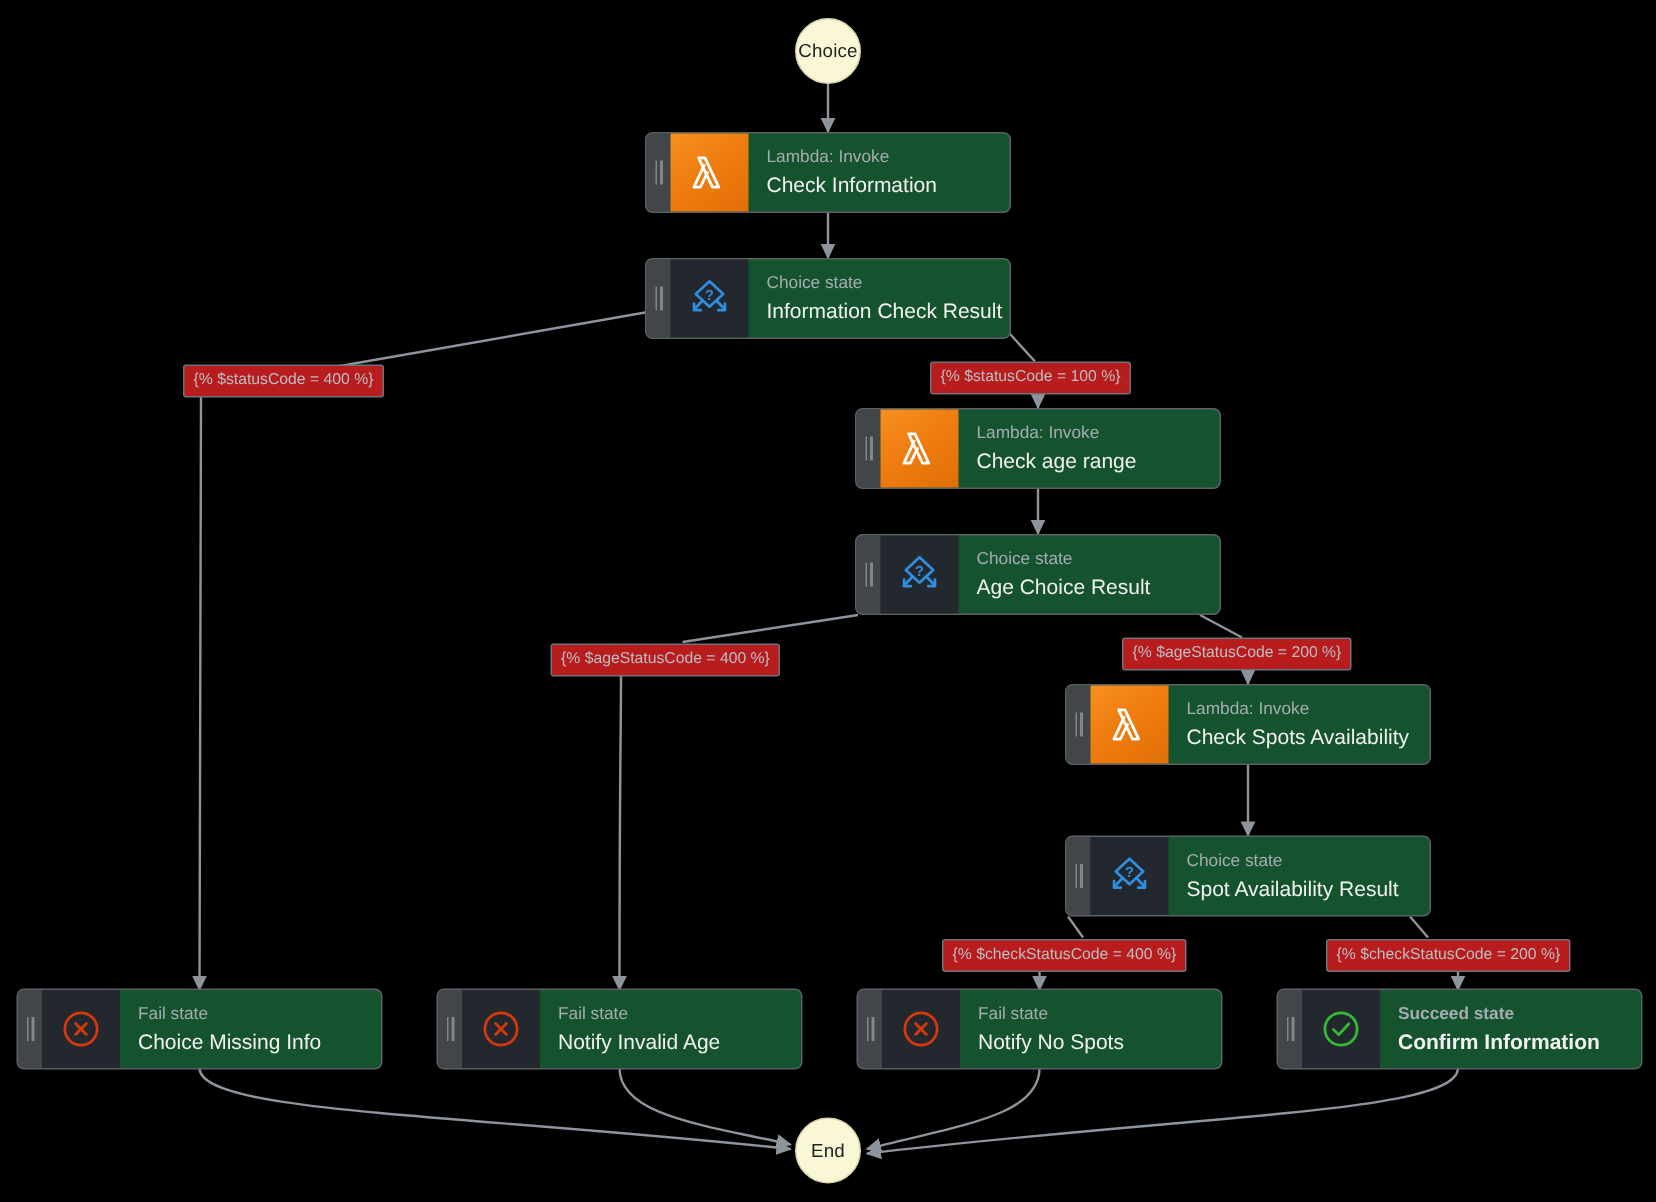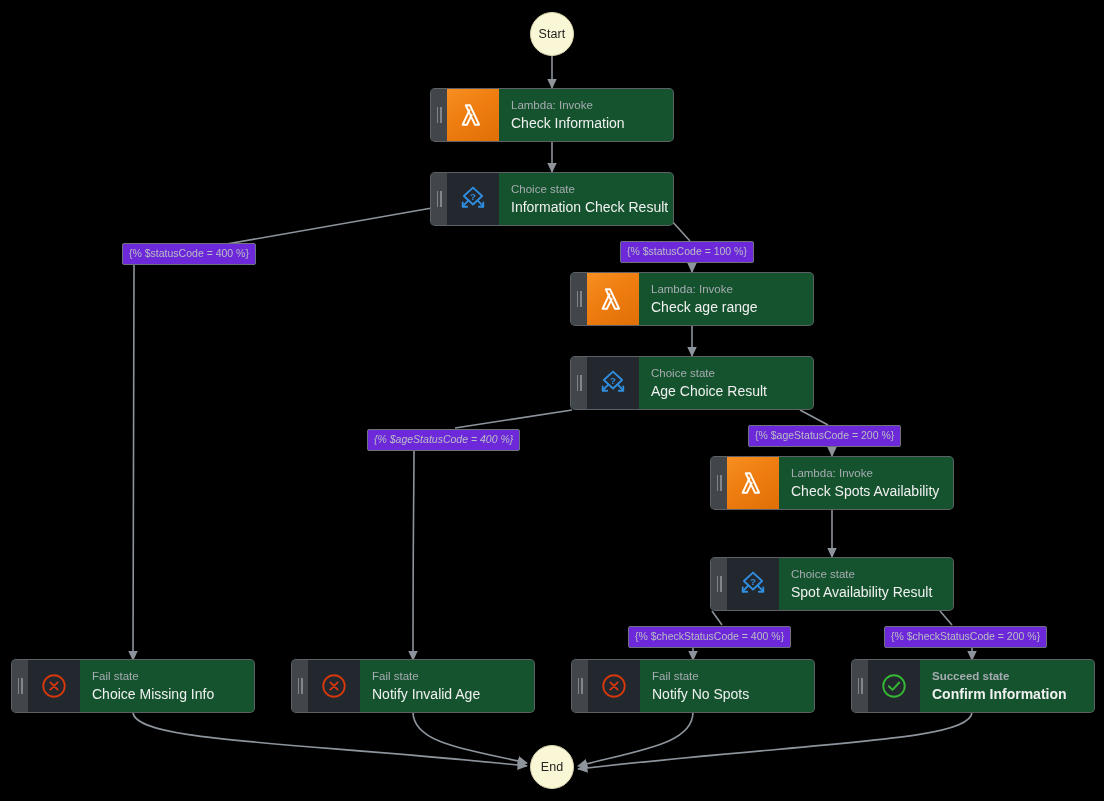--- a/index.html
+++ b/index.html
@@ -100,21 +100,21 @@
     font-size: 14px;
     color: #f1f1f1;
     line-height: 1.3;
     white-space: nowrap;
     margin-top: 1px;
   }
 
   
   .edge-label {
     position: absolute;
-    background: #6d28d9;
+    background: #b91c1c;
     border: 1px solid #6d737b;
     border-radius: 2px;
     color: #b9bec5;
     font-size: 10.5px;
     line-height: 1;
     padding: 4px 6px 5px 6px;
     white-space: nowrap;
     z-index: 6;
   }
 </style>
@@ -164,21 +164,21 @@
       <path d="M972,647 L972,660"></path>
 
       <path d="M133,712 C133,742 300,742 527,766"></path>
       <path d="M413,712 C413,744 470,750 527,763"></path>
       <path d="M693,712 C693,744 640,750 578,766"></path>
       <path d="M972,712 C972,742 810,742 578,769"></path>
     </g>
   </svg>
 
   <div class="terminal" style="left:530px; top:12px;">
-    <span>Start</span>
+    <span>Choice</span>
   </div>
 
   <div class="terminal" style="left:530px; top:745px;">
     <span>End</span>
   </div>
 
   <div class="node" style="left:431px; top:89px; width:242px;">
     <span class="grip">
         <i></i>
         <i></i>
@@ -357,21 +357,21 @@
     <span class="labels">
       <span class="kind">Succeed state</span>
       <span class="title">Confirm Information</span>
     </span>
   </div>
 
   <div class="edge-label" style="left:122px; top:243px;">{% $statusCode = 400 %}</div>
 
   <div class="edge-label" style="left:620px; top:241px;">{% $statusCode = 100 %}</div>
 
-  <div class="edge-label" style="left:367px; top:429px;font-style:italic;">{% $ageStatusCode = 400 %}</div>
+  <div class="edge-label" style="left:367px; top:429px;">{% $ageStatusCode = 400 %}</div>
 
   <div class="edge-label" style="left:748px; top:425px;">{% $ageStatusCode = 200 %}</div>
 
   <div class="edge-label" style="left:628px; top:626px;">{% $checkStatusCode = 400 %}</div>
 
   <div class="edge-label" style="left:884px; top:626px;">{% $checkStatusCode = 200 %}</div>
 
 </div>
 
 </body></html>

